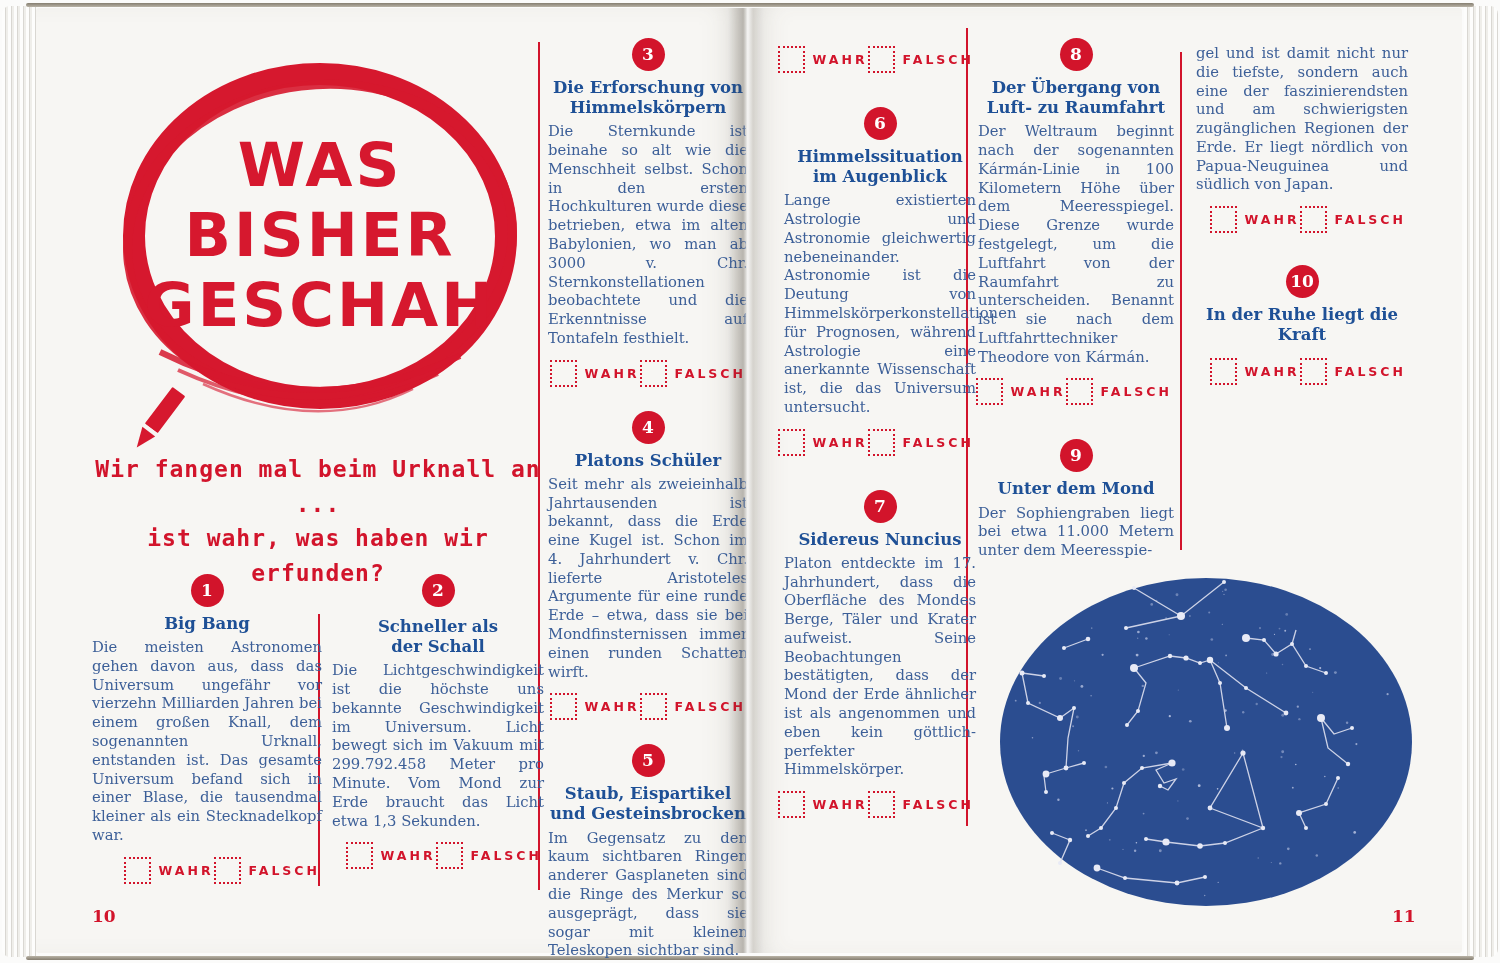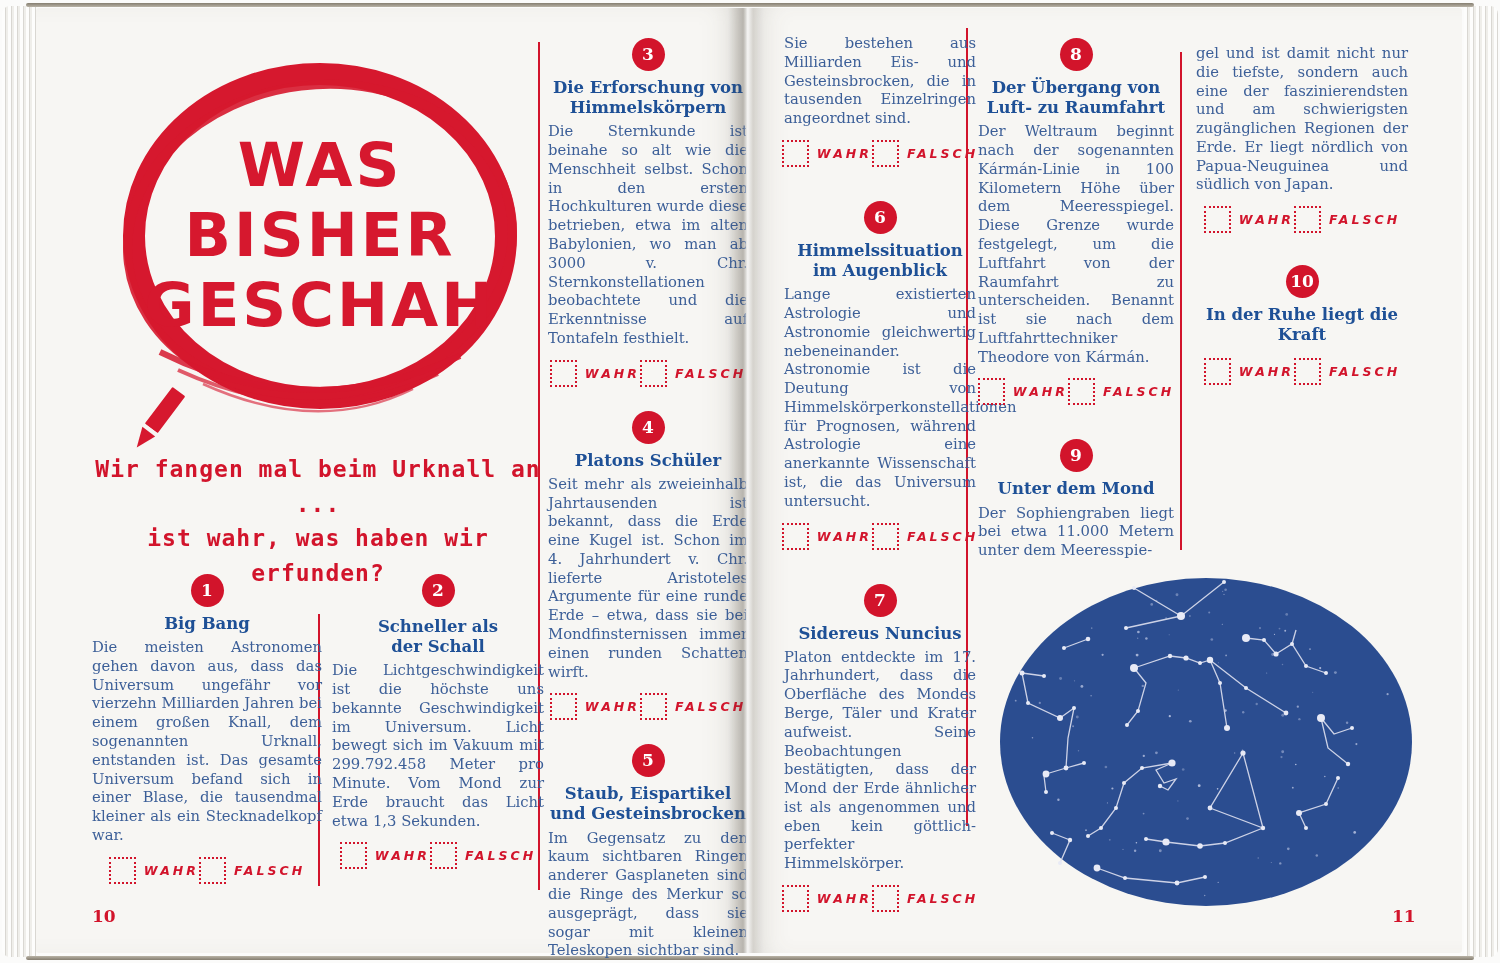--- a/index.html
+++ b/index.html
@@ -25,21 +25,21 @@
 
   
   .vdiv{position:absolute;width:2px;background:#d2142b;}
   .col{position:absolute;}
   .qblock{margin-bottom:24px;}
   .badge{width:33px;height:33px;border-radius:50%;background:#d2142b;color:#fff;
     font-family:"DejaVu Serif", serif;font-weight:bold;font-size:17px;line-height:33px;
     text-align:center;margin:0 auto 7px auto;}
   .qtitle{font-weight:bold;color:#1e5096;text-align:center;font-size:16.5px;line-height:1.22;margin:0 0 4px 0;}
   .qbody{margin:0;color:#3c5f98;font-size:14.8px;line-height:1.27;text-align:justify;text-align-last:left;}
-  .cbrow{display:flex;justify-content:center;align-items:center;margin-top:12px;padding:0 2px;font-style:italic;}
+  .cbrow{display:flex;justify-content:flex-end;align-items:center;margin-top:12px;padding:0 2px;}
   .cbgroup{display:flex;align-items:center;gap:8px;}
   .cbox{width:23px;height:23px;border:2px dotted #d2142b;background:transparent;display:inline-block;}
   .cblabel{font-family:"DejaVu Sans", sans-serif;font-weight:bold;font-size:12.5px;
     letter-spacing:3px;color:#d2142b;}
   .pagenum{position:absolute;font-weight:bold;color:#d2142b;font-size:17px;font-family:"DejaVu Serif", serif;}
 
   
   .circle-wrap{position:absolute;left:72px;top:46px;width:424px;height:392px;}
   .circle-wrap svg{position:absolute;inset:0;}
   .circle-title{position:absolute;inset:0;display:flex;flex-direction:column;justify-content:center;
@@ -172,21 +172,20 @@
   <div class="pagenum" style="left:56px;top:898px;">10</div>
 </div>
 
 <div class="page page-right">
 
   <div class="vdiv" style="left:220px;top:20px;height:798px;"></div>
   <div class="vdiv" style="left:434px;top:44px;height:498px;"></div>
 
   <div class="col" style="left:38px;top:26px;width:192px;">
     <div class="qblock">
-      <p class="qbody">Sie bestehen aus Milliarden Eis- und Gesteinsbrocken, die in tausenden Einzelringen angeordnet sind.</p>
       <div class="cbrow">
         <span class="cbgroup">
           <span class="cbox"></span>
           <span class="cblabel">WAHR</span>
         </span>
         <span class="cbgroup">
           <span class="cbox"></span>
           <span class="cblabel">FALSCH</span>
         </span>
       </div>

